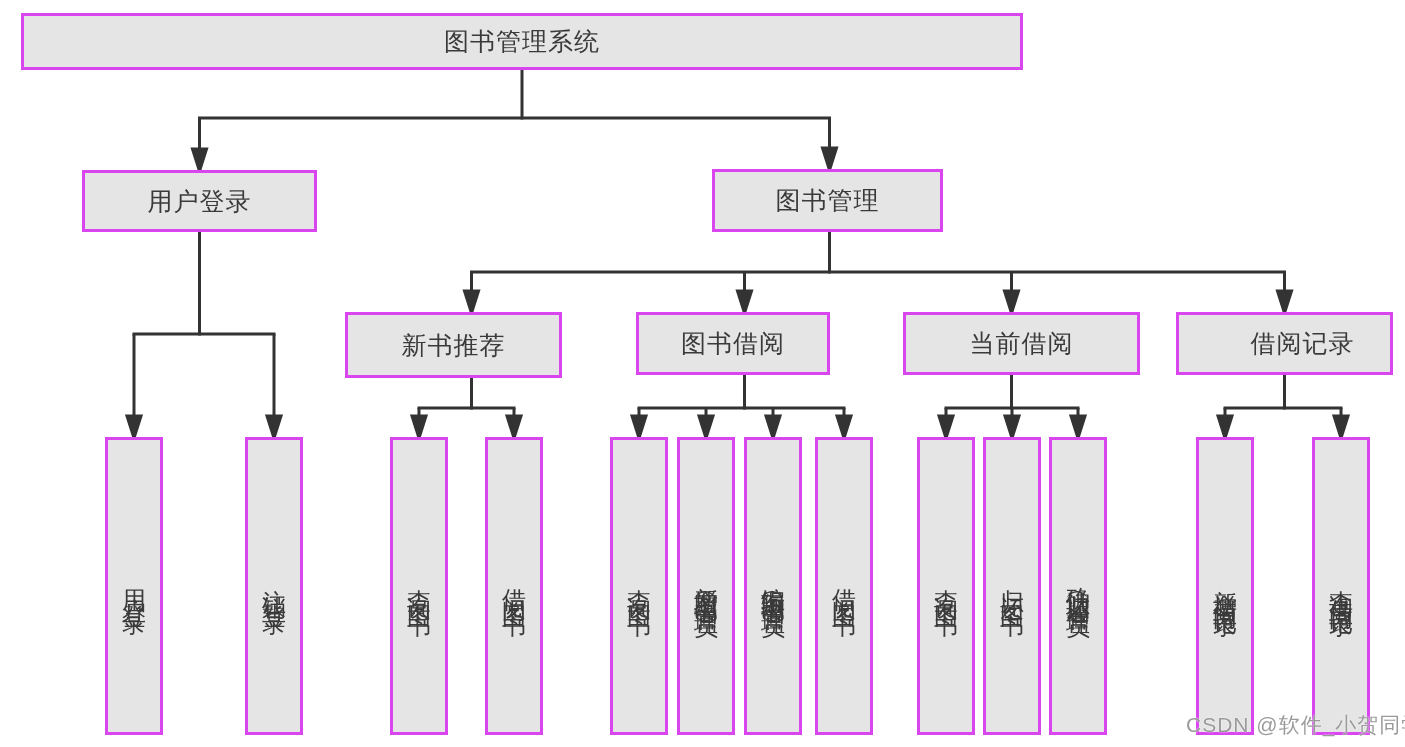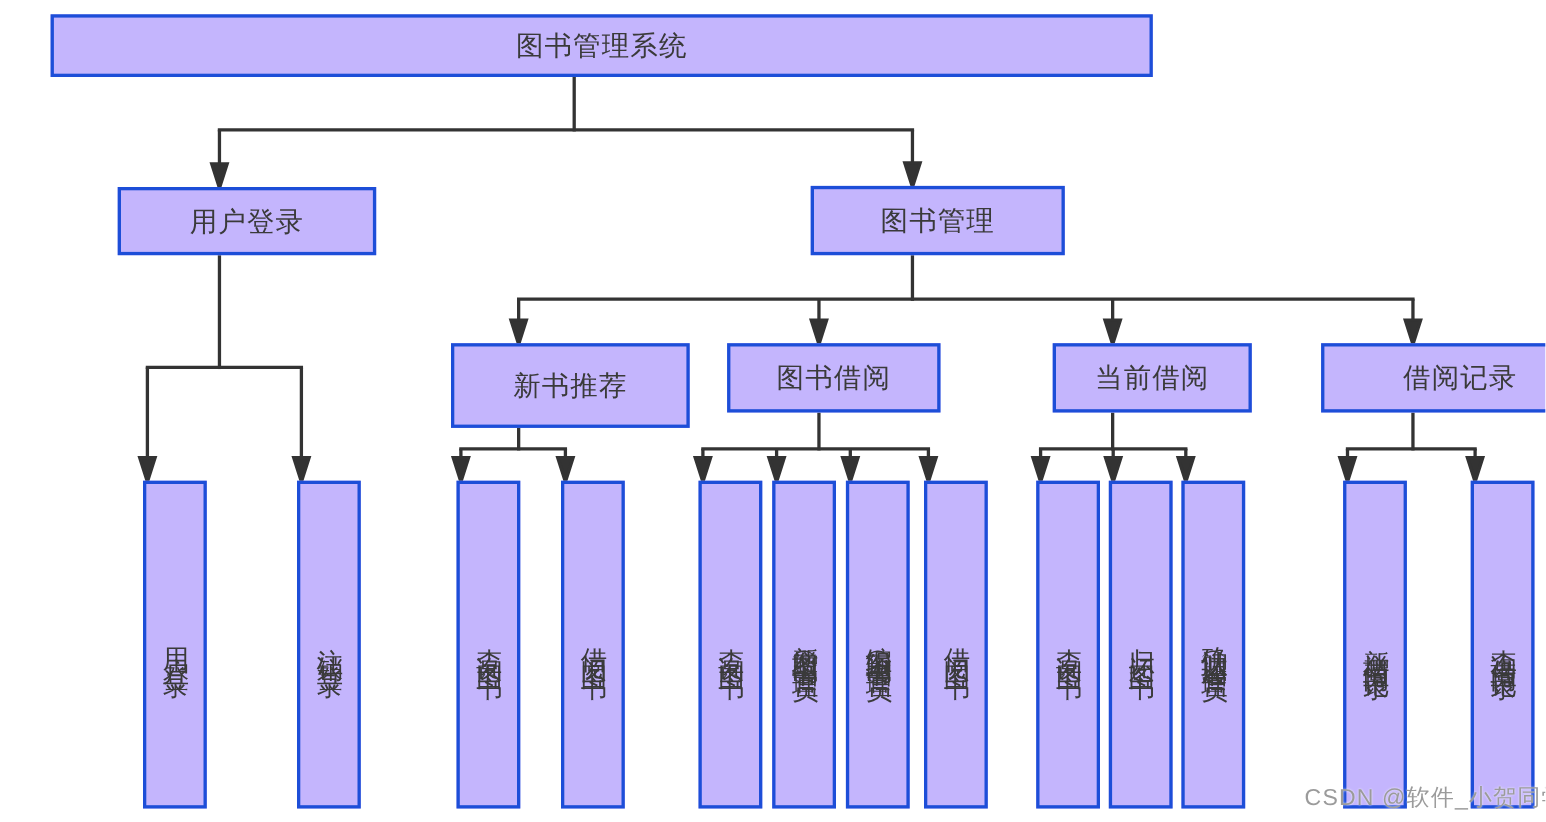--- a/index.html
+++ b/index.html
@@ -13,28 +13,27 @@
   }
   .connectors {
     position: absolute;
     left: 0; top: 0;
     width: 1405px; height: 747px;
     z-index: 0;
   }
   .box {
     position: absolute;
     box-sizing: border-box;
-    border: 3px solid #1d4ed8;
-    background: #c4b5fd;
+    border: 3px solid #d946ef;
+    background: #e5e5e5;
     color: #3a3a3a;
     display: flex;
     align-items: center;
     justify-content: center;
     z-index: 1;
-    margin-left: 25px;
   }
   .h-box { font-size: 25px; letter-spacing: 1px; }
   .v-box {
     writing-mode: vertical-rl;
     text-orientation: mixed;
     font-size: 24px;
     line-height: 1;
   }
   .v-short { letter-spacing: 8px; }
   .v-mid   { letter-spacing: 5px; }
@@ -118,23 +117,23 @@
       <line x1="1341" y1="408" x2="1341" y2="420"></line>
       <polygon points="1341,438 1334,416 1348,416"></polygon>
     </g>
   </svg>
 
   <div class="box h-box" style="left:21px; top:13px; width:1002px; height:57px;">图书管理系统</div>
 
   <div class="box h-box" style="left:82px; top:170px; width:235px; height:62px;">用户登录</div>
   <div class="box h-box" style="left:712px; top:169px; width:231px; height:63px;">图书管理</div>
 
-  <div class="box h-box" style="left:385px; top:312px; width:217px; height:77px;">新书推荐</div>
+  <div class="box h-box" style="left:345px; top:312px; width:217px; height:66px;">新书推荐</div>
   <div class="box h-box" style="left:636px; top:312px; width:194px; height:63px;">图书借阅</div>
-  <div class="box h-box" style="left:932px; top:312px; width:181px; height:63px;">当前借阅</div>
+  <div class="box h-box" style="left:903px; top:312px; width:237px; height:63px;">当前借阅</div>
   <div class="box h-box" style="left:1176px; top:312px; width:217px; height:63px;padding-left:36px;">借阅记录</div>
 
   <div class="box v-box v-short" style="left:105px; top:437px; width:58px; height:298px;">用户登录</div>
   <div class="box v-box v-short" style="left:245px; top:437px; width:58px; height:298px;">注销登录</div>
 
   <div class="box v-box v-short" style="left:390px; top:437px; width:58px; height:298px;">查询图书</div>
   <div class="box v-box v-short" style="left:485px; top:437px; width:58px; height:298px;">借阅图书</div>
 
   <div class="box v-box v-short" style="left:610px; top:437px; width:58px; height:298px;">查询图书</div>
   <div class="box v-box v-long" style="left:677px; top:437px; width:58px; height:298px;">新增图书（管理员）</div>

